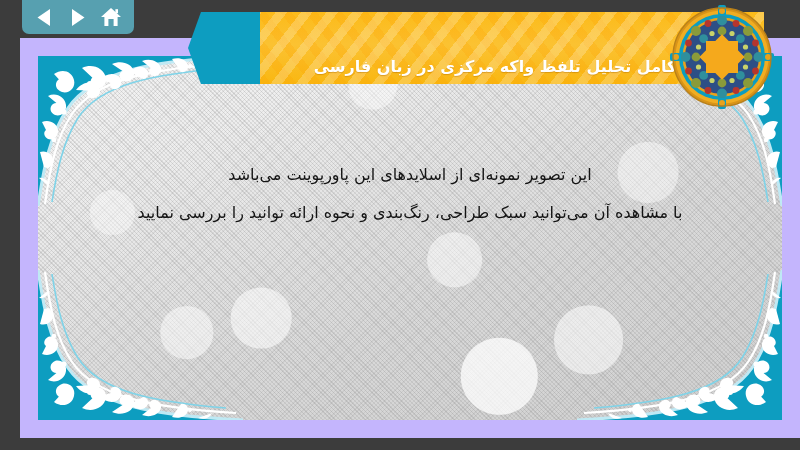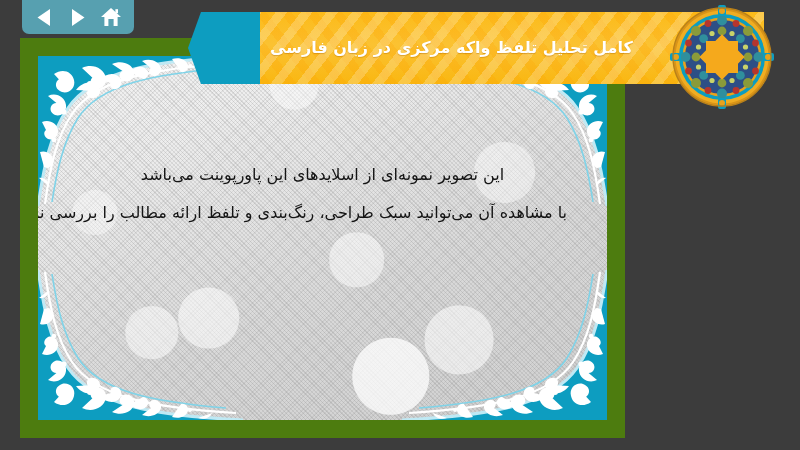--- a/index.html
+++ b/index.html
@@ -38,22 +38,22 @@
     width: 28px; height: 26px;
     display: flex; align-items: center; justify-content: center;
     cursor: pointer;
   }
   .navbtn svg { display: block; }
 
   
   #slide {
     position: absolute;
     left: 20px; top: 38px;
-    width: 605px; height: 400px;
-    background: #4d7c0f;
+    width: 780px; height: 400px;
+    background: #c4b5fd;
     overflow: hidden;
     z-index: 10;
   }
 
   
   #content {
     position: absolute;
     left: 18px; top: 18px;
     right: 18px; bottom: 18px;
     background:
@@ -99,21 +99,21 @@
     clip-path: polygon(100% 0, 100% 100%, 18% 100%, 0 50%, 18% 0);
     flex: 0 0 auto;
   }
   #title-banner {
     flex: 1 1 auto;
     background:
       repeating-linear-gradient(-52deg, rgba(255,255,255,.22) 0 9px, rgba(255,255,255,0) 9px 20px),
       repeating-linear-gradient(52deg, rgba(255,160,0,.22) 0 9px, rgba(255,255,255,0) 9px 20px),
       linear-gradient(180deg, #fcbb1a 0%, #fbc232 45%, #f9b711 100%);
     display: flex;
-    flex-direction: column;
+    flex-direction: row;
     align-items: flex-end;
     justify-content: center;
     padding: 2px 44px 2px 10px;
     direction: rtl;
   }
   .title-line {
     color: #ffffff;
     font-family: "DejaVu Sans", sans-serif;
     font-size: 16px;
     font-weight: bold;
@@ -305,21 +305,21 @@
             <circle cx="10" cy="110" r="2"></circle>
             <path d="M38,34 c6,-8 16,-10 22,-4 c4,4 2,11 -4,12 c-4,1 -8,-2 -7,-6 c1,-3 5,-4 6,-1"></path>
             <path d="M62,24 c6,-7 15,-8 20,-2 c3,4 1,10 -4,11 c-4,1 -7,-3 -5,-6"></path>
             <path d="M92,16 c5,-6 13,-7 17,-2 c3,4 0,9 -4,9"></path>
           </g>
         </svg>
       </div>
 
       <div id="bodytext">
         <div class="body-line">این تصویر نمونه‌ای از اسلایدهای این پاورپوینت می‌باشد</div>
-        <div class="body-line">با مشاهده آن می‌توانید سبک طراحی، رنگ‌بندی و تلفظ ارائه مطالب را بررسی نمایید</div>
+        <div class="body-line">با مشاهده آن می‌توانید سبک طراحی، رنگ‌بندی و نحوه ارائه توانید را بررسی نمایید</div>
       </div>
     </div>
   </div>
 
   <div id="titlewrap">
     <div id="title-arrow"></div>
     <div id="title-banner">
       <div class="title-line">کامل تحلیل تلفظ واکه مرکزی در زبان فارسی</div>
     </div>
   </div>

